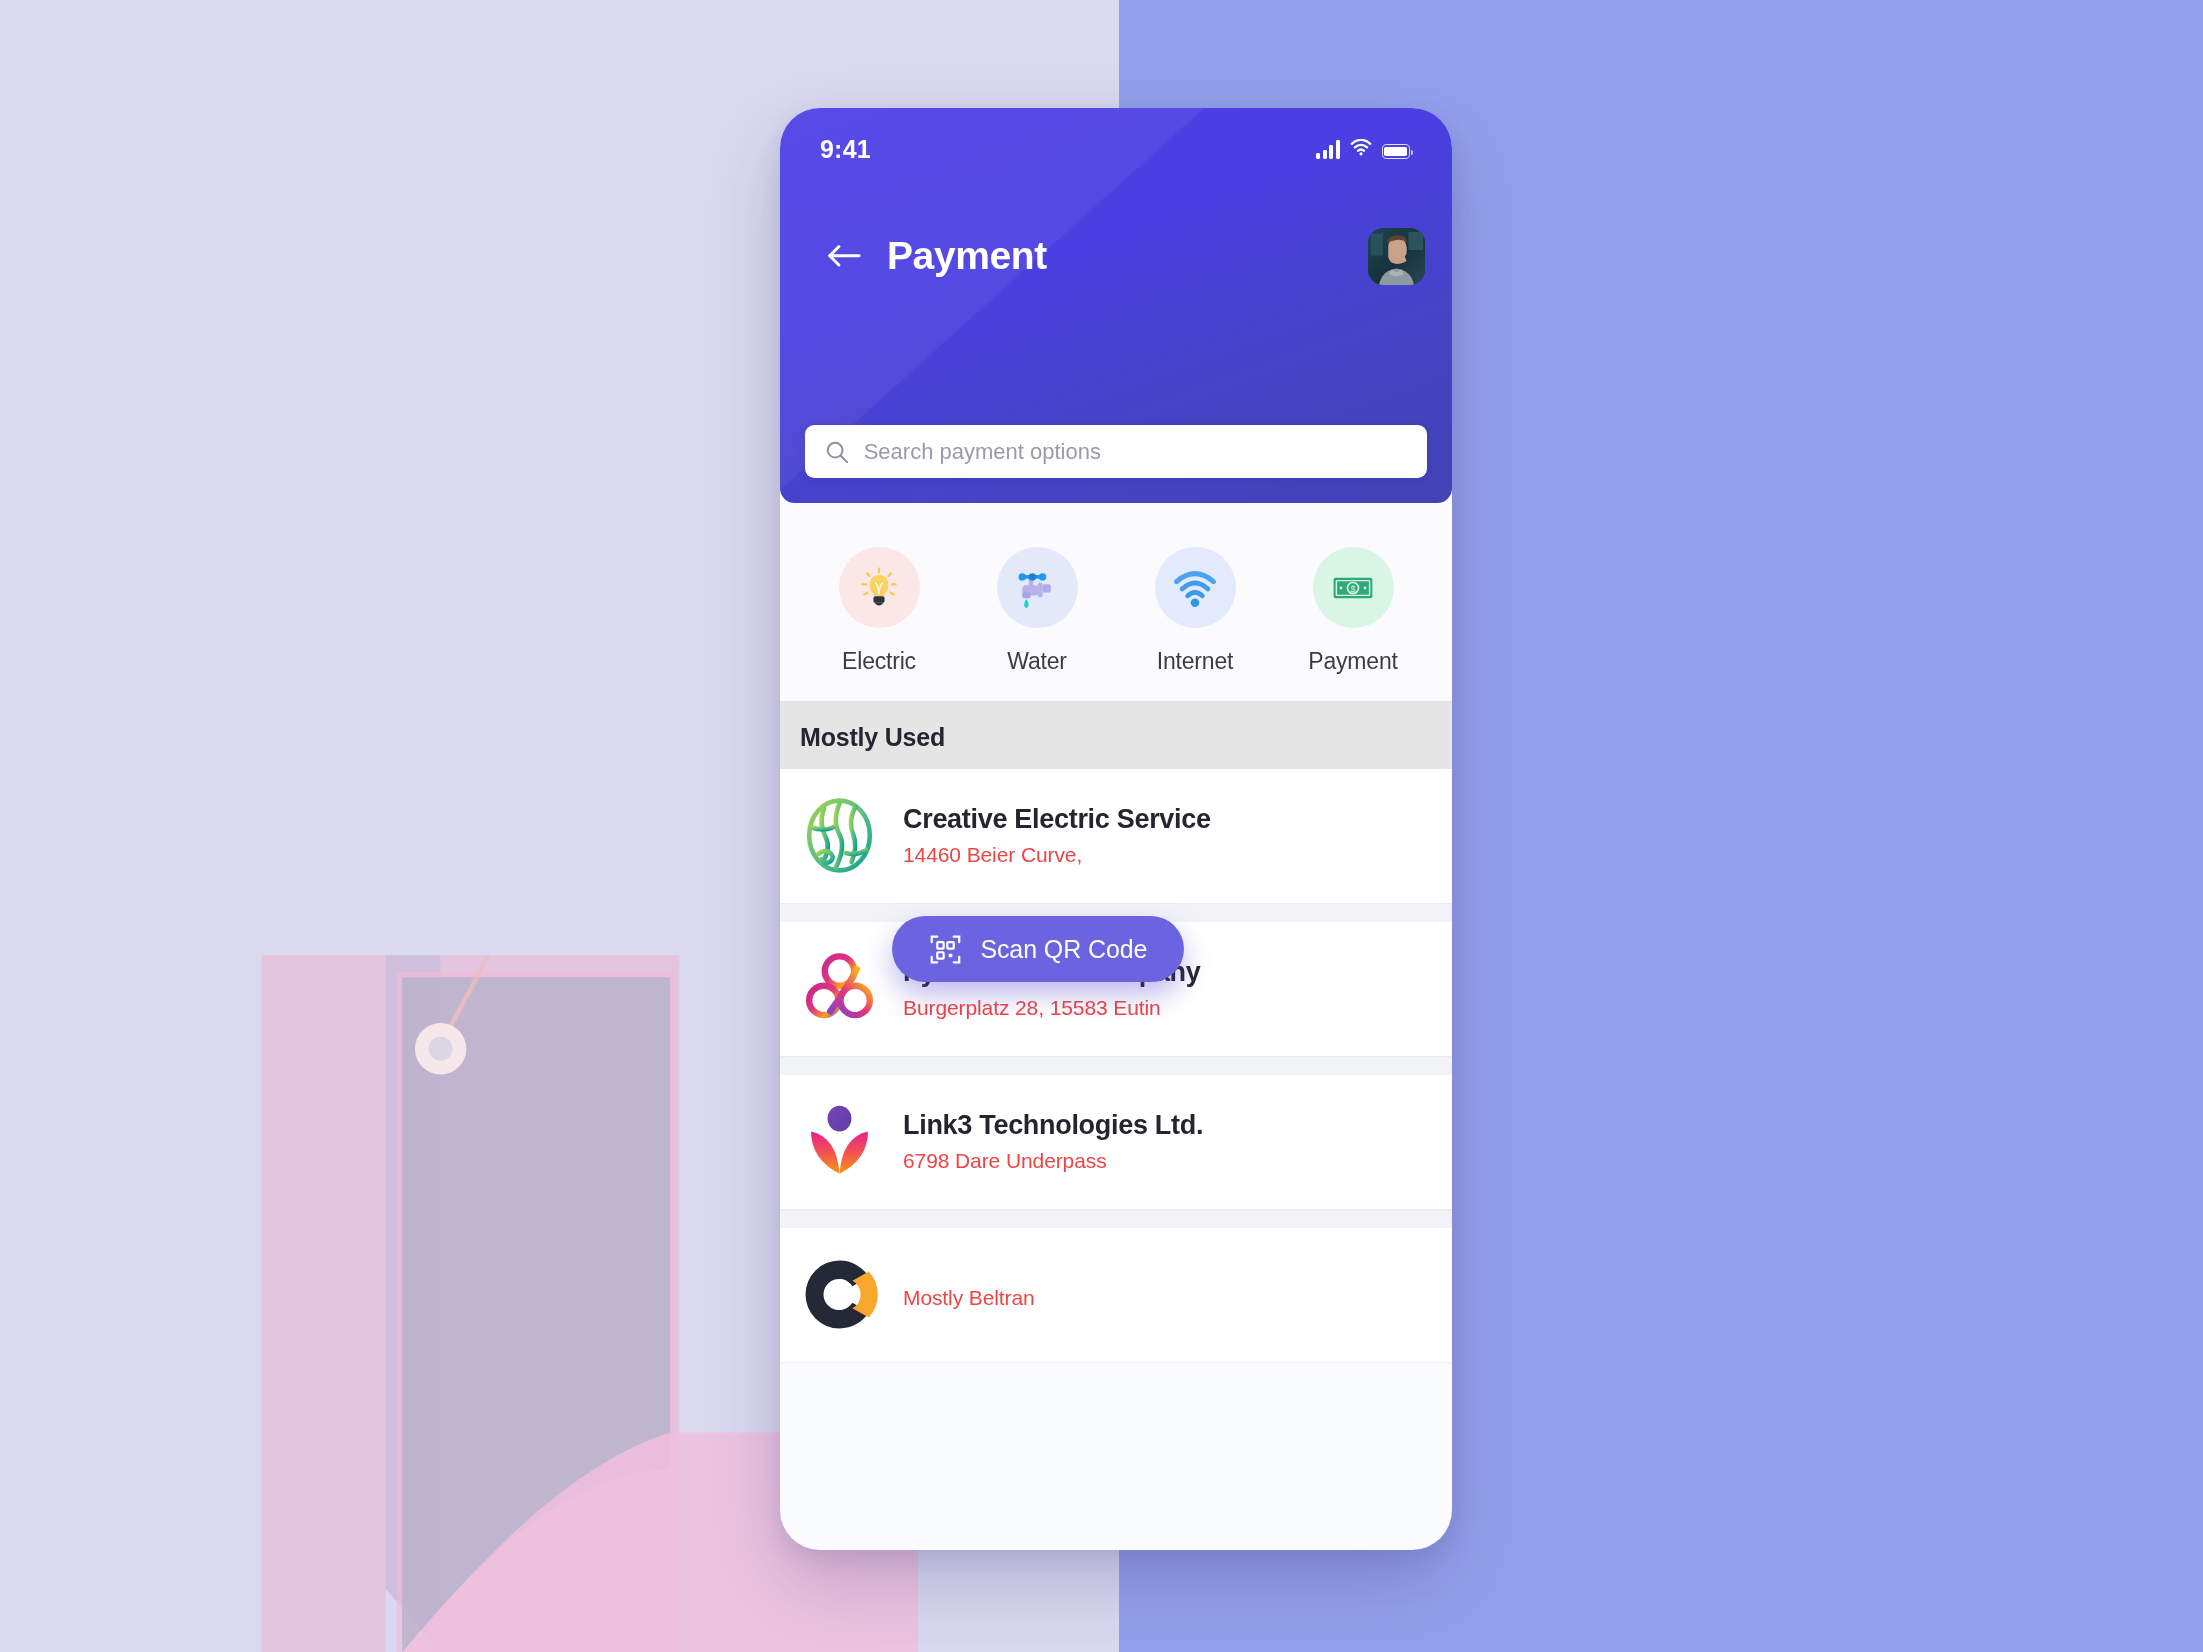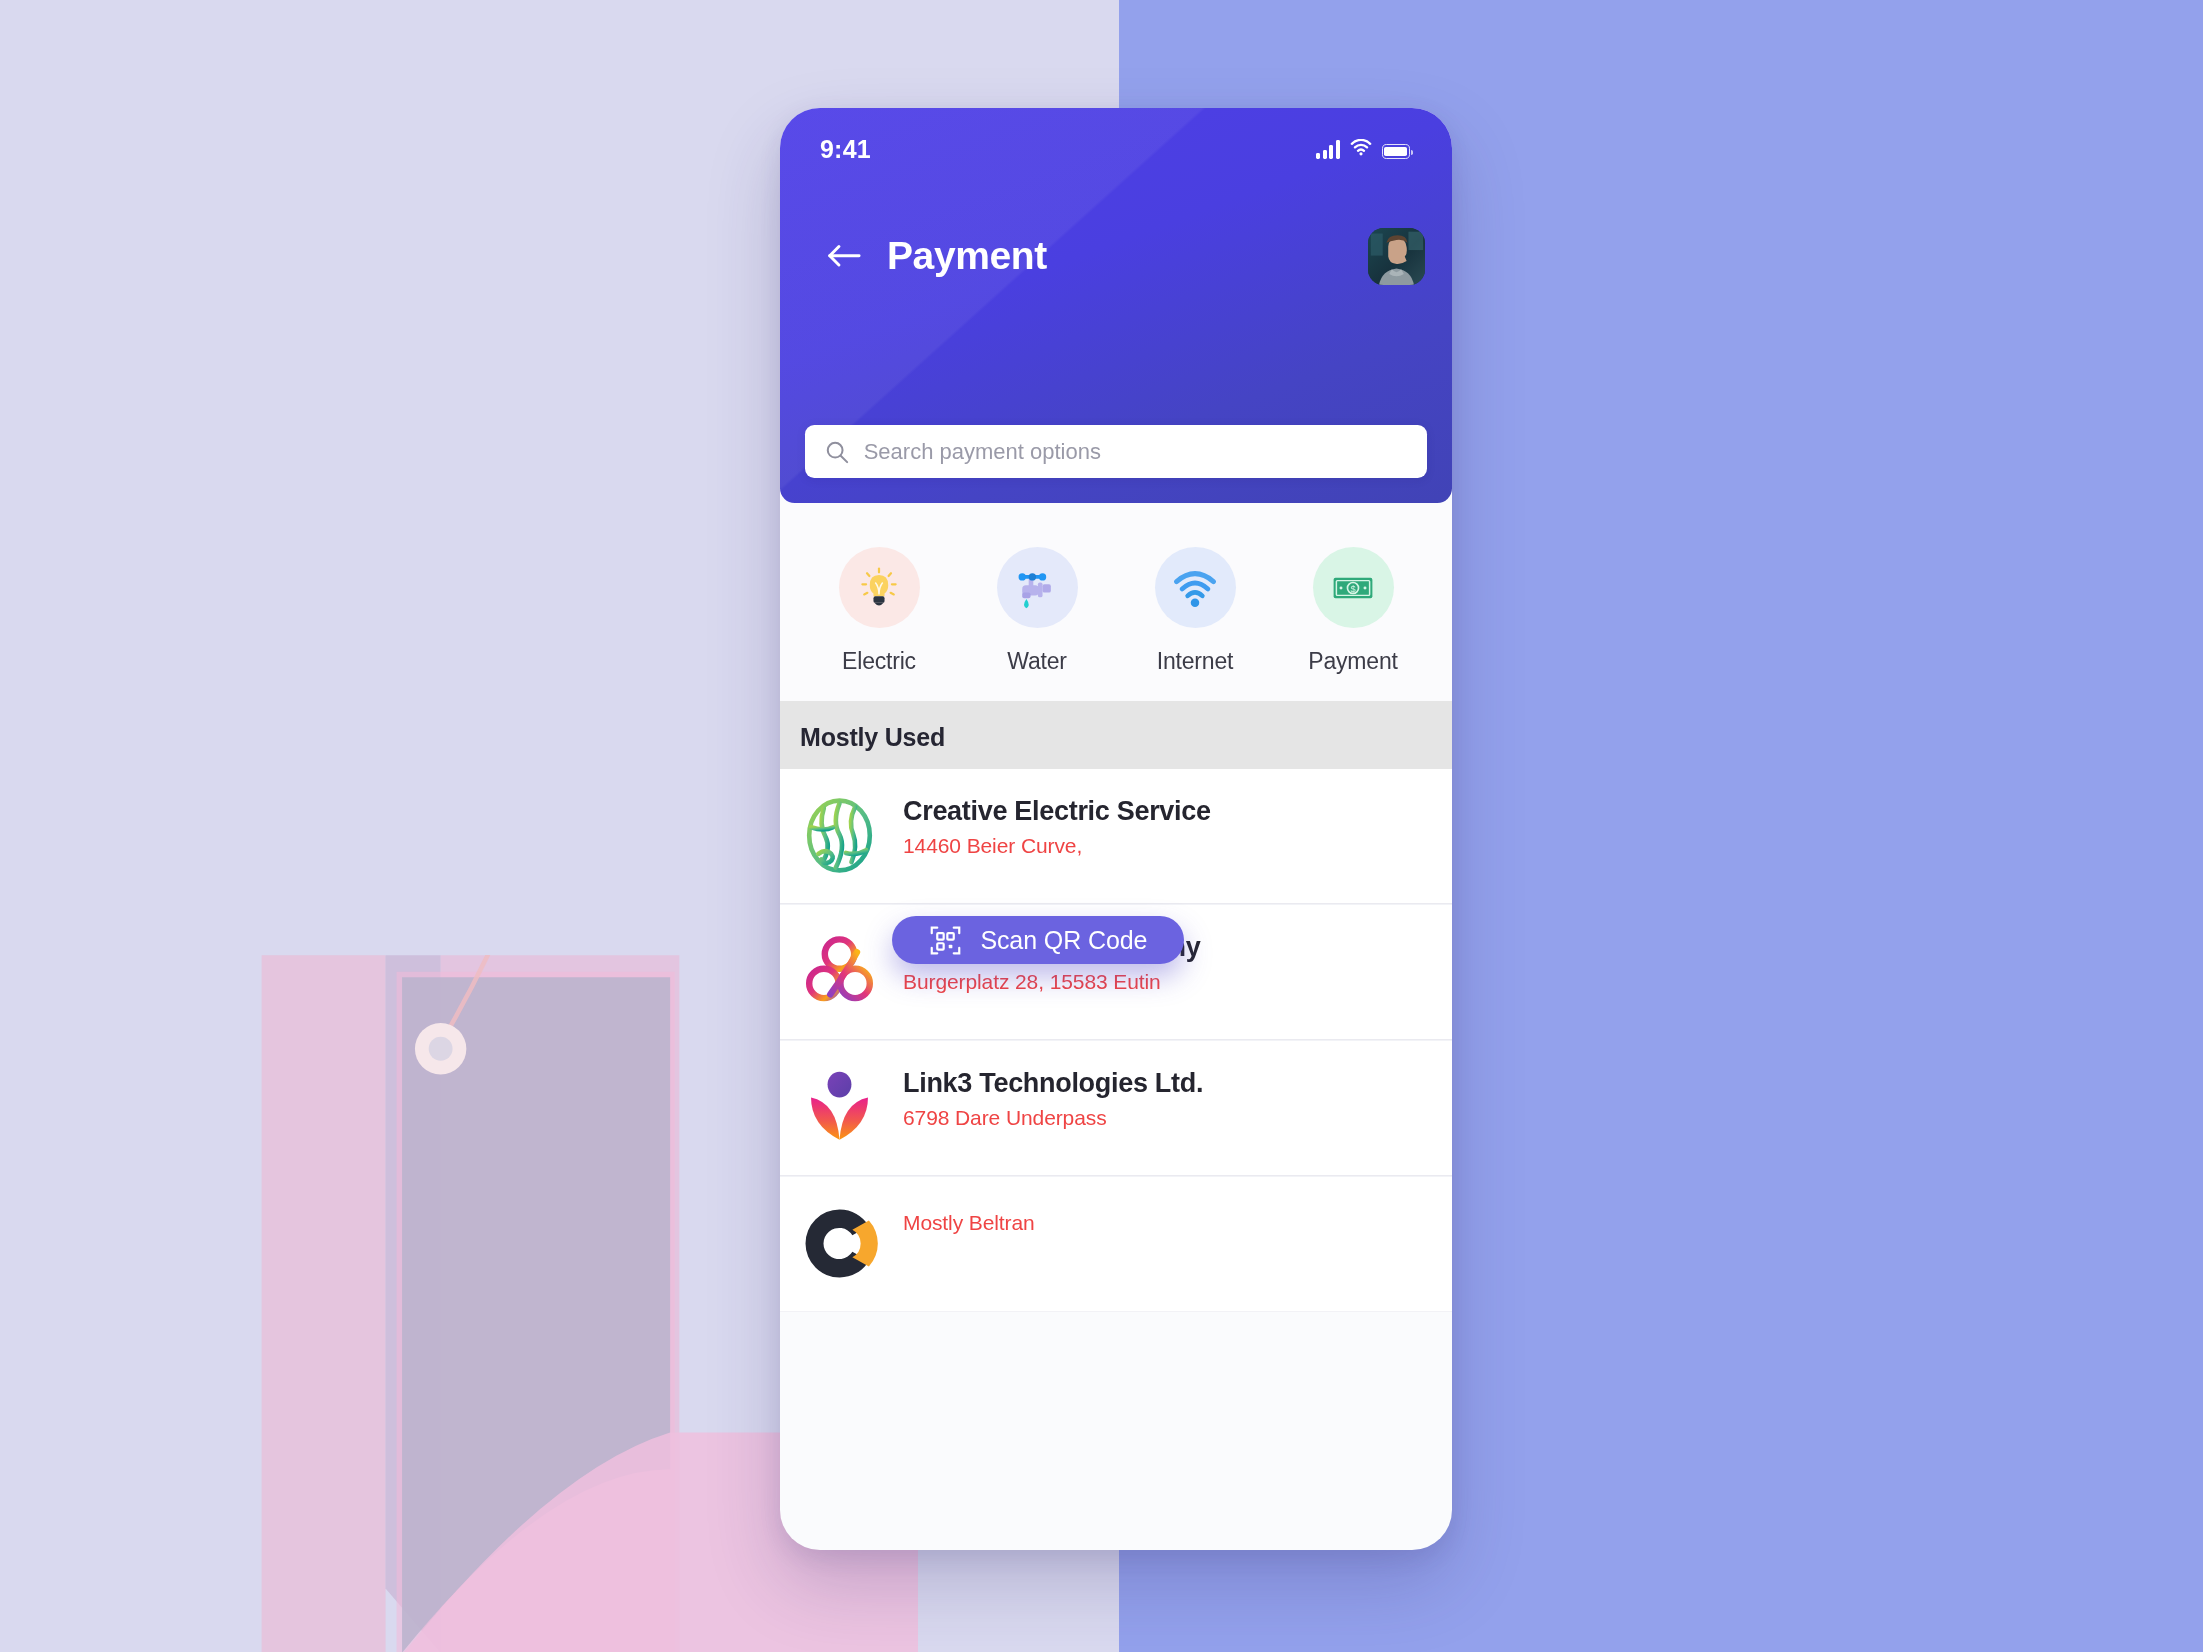--- a/index.html
+++ b/index.html
@@ -144,23 +144,23 @@
     background: #e5e5e5;
   }
   #section-title {
     font-size: 25px; font-weight: 700; color: #262633; letter-spacing: -0.2px;
   }
 
   
   #list { background: #f2f3f7; }
   .row {
     background: #fff;
-    display: flex; align-items: flex-start;
+    display: flex; align-items: center;
     padding: 27.5px 20px;
-    margin-bottom: 2px;
+    margin-bottom: 19px;
     cursor: pointer;
     box-shadow: 0 0.9px 0 rgba(35,31,75,.045);
     position: relative;
   }
   .row-logo {
     width: 79px; height: 79px; flex: 0 0 auto;
     display: flex; align-items: center; justify-content: center;
     margin-right: 24px;
   }
   .row-text { display: flex; flex-direction: column; gap: 7.3px; min-width: 0; }
@@ -169,21 +169,21 @@
     white-space: nowrap;
   }
   .row-sub {
     font-size: 21px; color: #ef4444; letter-spacing: -0.1px; white-space: nowrap;
   }
 
   
   #scan-btn {
     position: absolute;
     left: 112px; top: 808px;
-    height: 48px; padding: 0 37px;
+    height: 66px; padding: 0 37px;
     border-radius: 33px;
     background: #6b63e0;
     display: flex; align-items: center; gap: 18.4px;
     cursor: pointer; border: 0;
     box-shadow: 0 13px 27.5px rgba(78,66,200,.36);
   }
   #scan-label {
     color: #fff; font-size: 25px; font-weight: 500; letter-spacing: -0.1px;
     font-family: "Liberation Sans", sans-serif;
   }

